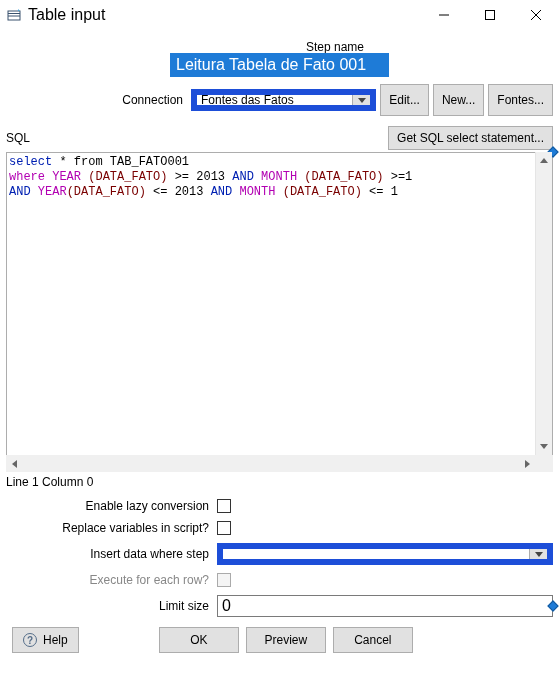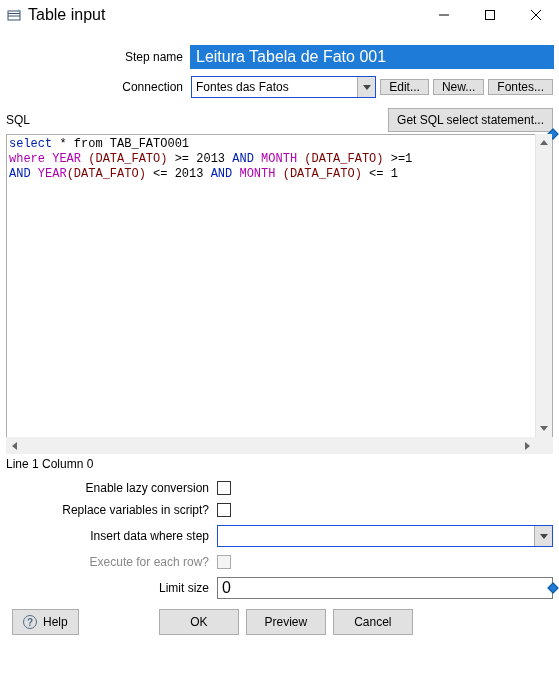--- a/index.html
+++ b/index.html
@@ -11,23 +11,23 @@
   .winbtn { width: 46px; height: 30px; display:flex; align-items:center; justify-content:center; }
   .winbtn svg { display:block; }
   .content { flex:1; display:flex; flex-direction:column; padding: 0 6px 0 6px; }
   .form-row { display:flex; align-items:center; margin: 4px 0; }
   .form-row .lbl { width: 185px; text-align:right; padding-right:8px; color:#000; }
   .form-row .lbl.disabled { color:#888; }
   .field-area { flex:1; display:flex; align-items:center; gap:4px; }
   .text-input { height:22px; border:1px solid #7a7a7a; padding:0 4px; font-family:inherit; font-size:16px; width:100%; }
   .text-input.selected { background:#1e7bd7; color:#fff; border:1px solid #1e7bd7; outline:1px solid #1e7bd7; }
   .step-name-wrap { flex:1; }
-  .combo { position:relative; flex:1; height:22px; border:1px solid #1d4ed8; background:#fff; display:flex; align-items:center; padding:0 20px 0 4px; }
+  .combo { position:relative; flex:1; height:22px; border:6px solid #1d4ed8; background:#fff; display:flex; align-items:center; padding:0 20px 0 4px; }
   .combo .arrow { position:absolute; right:0; top:0; bottom:0; width:18px; border-left:1px solid #adadad; background:#e1e1e1; display:flex; align-items:center; justify-content:center; }
-  .btn { height:16px; border:1px solid #adadad; background:#e1e1e1; padding:0 8px; font-family:inherit; font-size:12px; cursor:default; display:flex; align-items:center; justify-content:center; }
+  .btn { height:32px; border:1px solid #adadad; background:#e1e1e1; padding:0 8px; font-family:inherit; font-size:12px; cursor:default; display:flex; align-items:center; justify-content:center; }
   .sql-row { display:flex; align-items:center; margin-top:6px; }
   .sql-label { flex:1; }
   .sql-btn { height:24px; }
   .editor-frame { position:relative; margin-top:2px; }
   .editor { border:1px solid #adadad; height:320px; background:#fff; font-family: Consolas, "Courier New", monospace; font-size:12px; padding:2px 18px 2px 2px; white-space: pre; overflow:hidden; line-height:15px; }
   .editor .kw-sel { color:#0020b2; }
   .editor .kw-where { color:#b200b2; }
   .editor .kw-and { color:#0020b2; }
   .editor .kw-func { color:#b200b2; }
   .editor .kw-paren { color:#7a0000; }
@@ -78,21 +78,21 @@
     <div class="winbtn">
         <svg width="10" height="10">
           <line x1="0" y1="0" x2="10" y2="10" stroke="#000" stroke-width="1"></line>
           <line x1="10" y1="0" x2="0" y2="10" stroke="#000" stroke-width="1"></line>
         </svg>
       </div>
   </div>
 
   <div class="content">
 
-    <div class="form-row" style="margin-top:16px;">
+    <div class="form-row" style="margin-top:10px;flex-direction:column;">
       <div class="lbl">Step name</div>
       <div class="field-area">
         <div class="step-name-wrap">
           <input class="text-input selected" value="Leitura Tabela de Fato 001" style="">
         </div>
       </div>
     </div>
 
     <div class="form-row">
       <div class="lbl">Connection</div>

